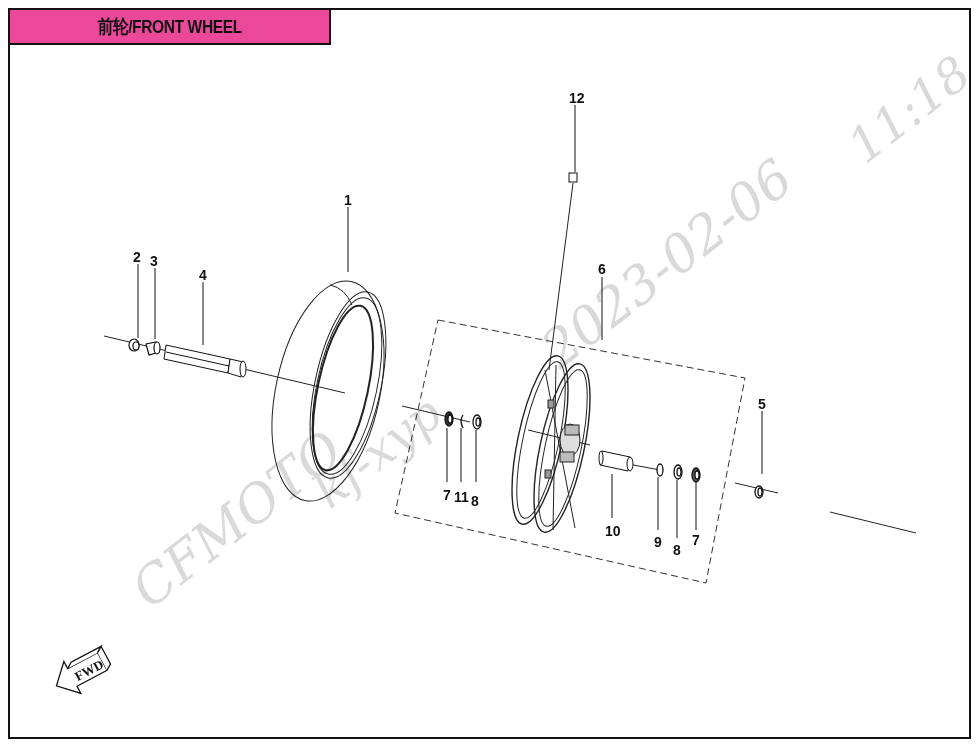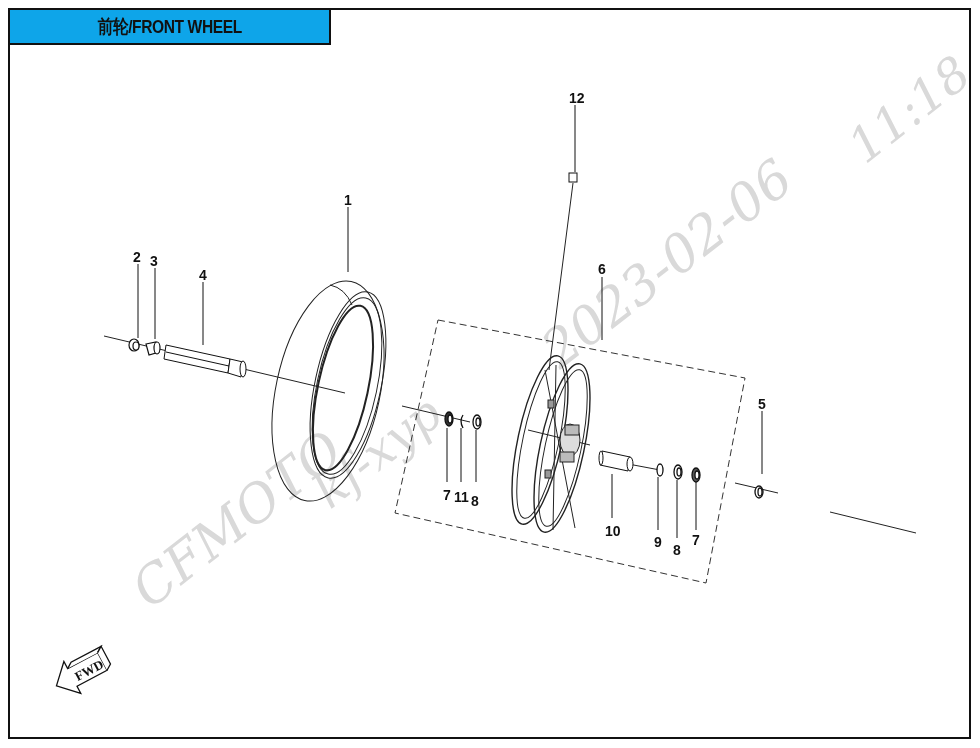--- a/index.html
+++ b/index.html
@@ -1,18 +1,18 @@
 <!DOCTYPE html>
 <html><head>
   <meta charset="utf-8">
   <style>
     html, body { margin: 0; padding: 0; background: #ffffff; }
     body { width: 980px; height: 748px; position: relative; overflow: hidden; font-family: "Liberation Sans", sans-serif; }
     .frame { position: absolute; left: 8px; top: 8px; width: 963px; height: 731px; border: 2px solid #111; box-sizing: border-box; }
-    .title-box { position: absolute; left: 8px; top: 8px; width: 323px; height: 37px; border: 2px solid #111; box-sizing: border-box; background: #0ea5e9; display: flex; align-items: center; justify-content: center; }
+    .title-box { position: absolute; left: 8px; top: 8px; width: 323px; height: 37px; border: 2px solid #111; box-sizing: border-box; background: #ec4899; display: flex; align-items: center; justify-content: center; }
     .title-text { font-family: "Liberation Sans", sans-serif; font-weight: bold; font-size: 19px; letter-spacing: -0.5px; color: #111; transform: scaleX(0.82); white-space: nowrap; }
     svg.drawing { position: absolute; left: 0; top: 0; width: 980px; height: 748px; }
     .callout { font-family: "Liberation Sans", sans-serif; font-weight: bold; font-size: 14px; fill: #111; }
     .wm { font-family: "DejaVu Serif", serif; fill: #d9d9d9; font-style: italic; }
   </style>
 </head>
 <body>
 
 <div class="frame"></div>
 

